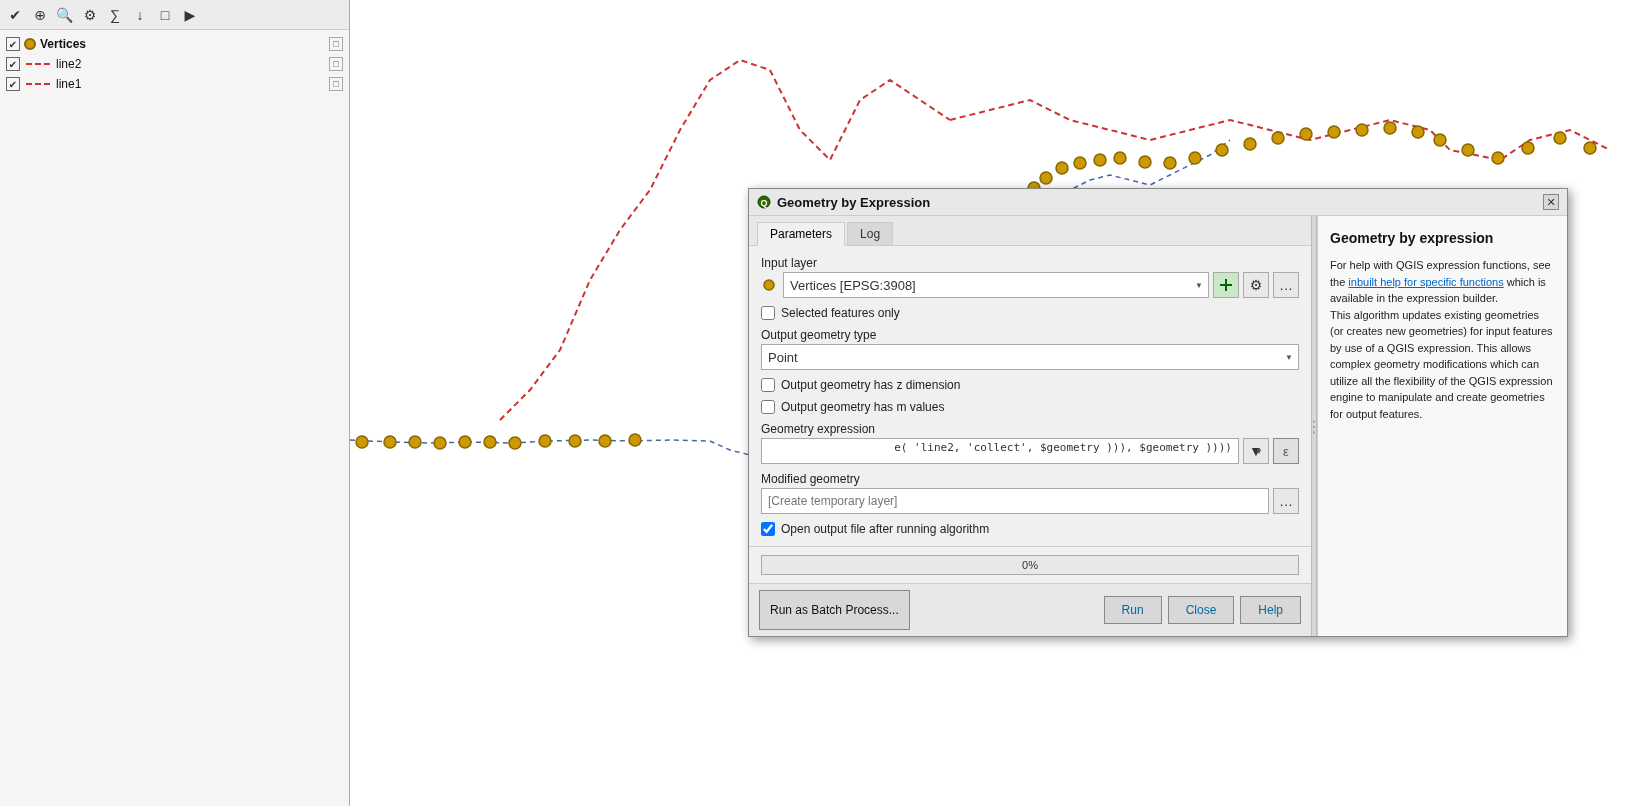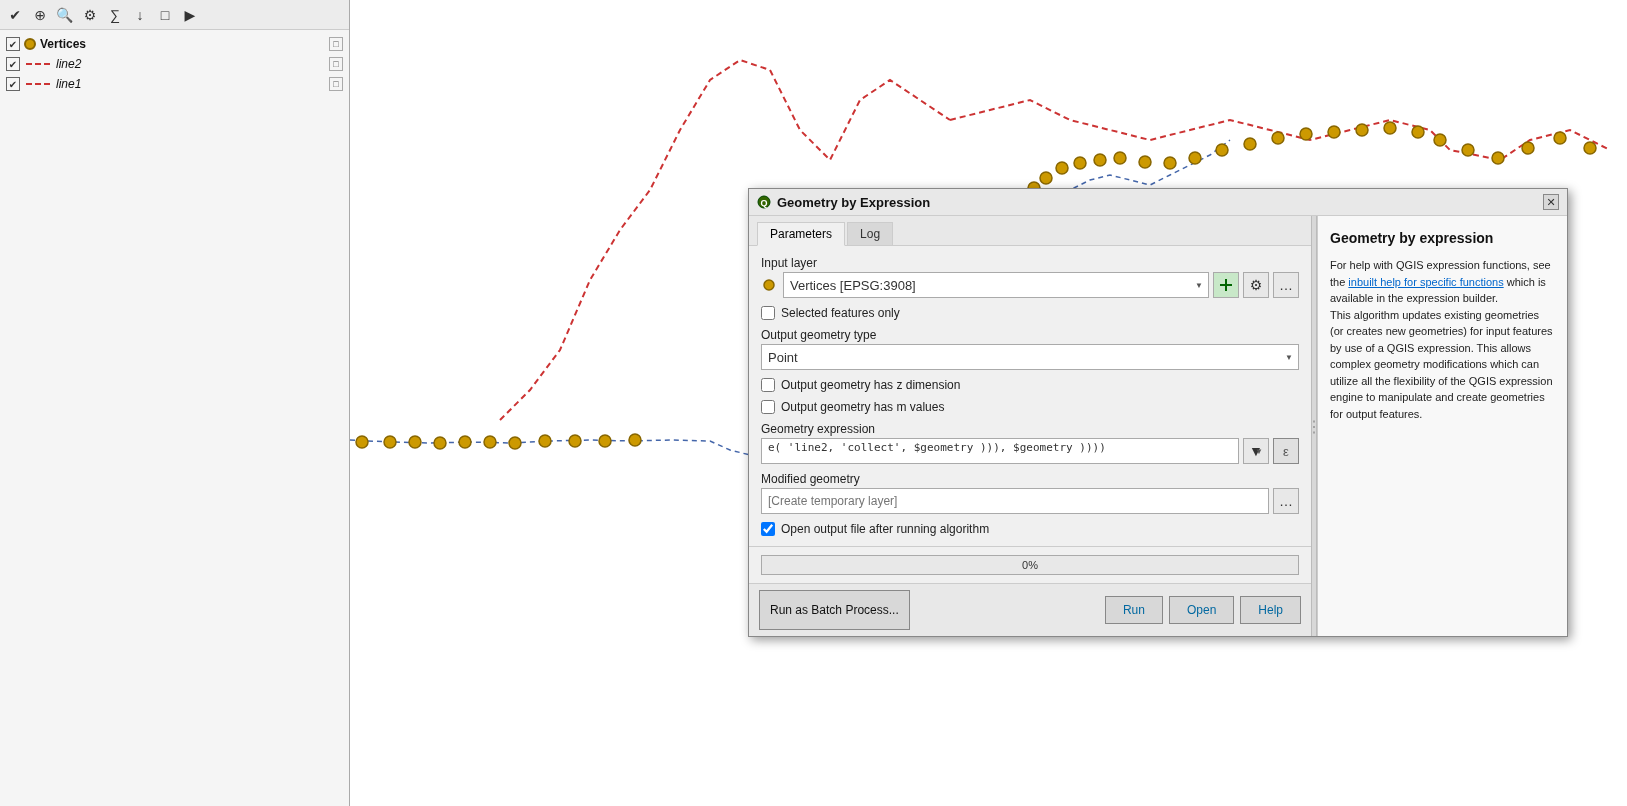--- a/index.html
+++ b/index.html
@@ -79,21 +79,20 @@
 
     .layer-name {
       font-size: 12px;
       color: #111;
       font-weight: 600;
     }
 
     .layer-name-normal {
       font-size: 12px;
       color: #111;
-      font-style: italic;
     }
 
     
     #map-canvas {
       position: absolute;
       left: 350px; top: 0;
       width: 1277px; height: 806px;
       background: white;
       overflow: hidden;
     }
@@ -292,20 +291,21 @@
       flex: 1;
       height: 26px;
       border: 1px solid #aaa;
       background: white;
       padding: 2px 6px;
       font-size: 11px;
       color: #333;
       font-family: monospace;
       overflow: hidden;
       white-space: nowrap;
+      text-align: right;
     }
 
     .expr-icon-btn {
       width: 26px; height: 26px;
       border: 1px solid #888;
       background: #e0e0e0;
       display: flex; align-items: center; justify-content: center;
       cursor: pointer;
       font-size: 13px;
       color: #555;
@@ -607,21 +607,21 @@
         <div id="progress-bar-container">
           <div id="progress-bar-fill" style="width: 0%;"></div>
           <div id="progress-text">0%</div>
         </div>
       </div>
 
       <div id="button-row">
         <button id="batch-process-btn">Run as Batch Process...</button>
         <div class="spacer"></div>
         <button class="dialog-action-btn">Run</button>
-        <button class="dialog-action-btn">Open</button>
+        <button class="dialog-action-btn">Close</button>
         <button class="dialog-action-btn">Help</button>
       </div>
     </div>
 
     <div id="separator"></div>
 
     <div id="dialog-right">
       <h3>Geometry by expression</h3>
       <p>For help with QGIS expression functions, see the <a href="#">inbuilt help for specific functions</a> which is available in the expression builder.</p>
       <p style="margin-bottom:8px;">This algorithm updates existing geometries (or creates new geometries) for input features by use of a QGIS expression. This allows complex geometry modifications which can utilize all the flexibility of the QGIS expression engine to manipulate and create geometries for output features.</p>

